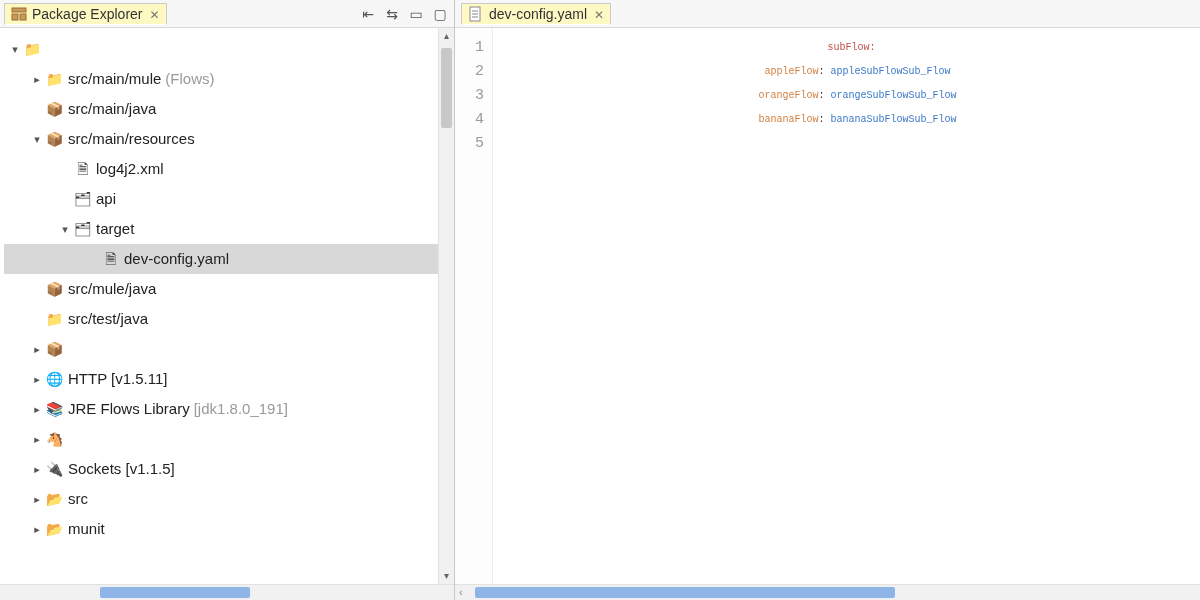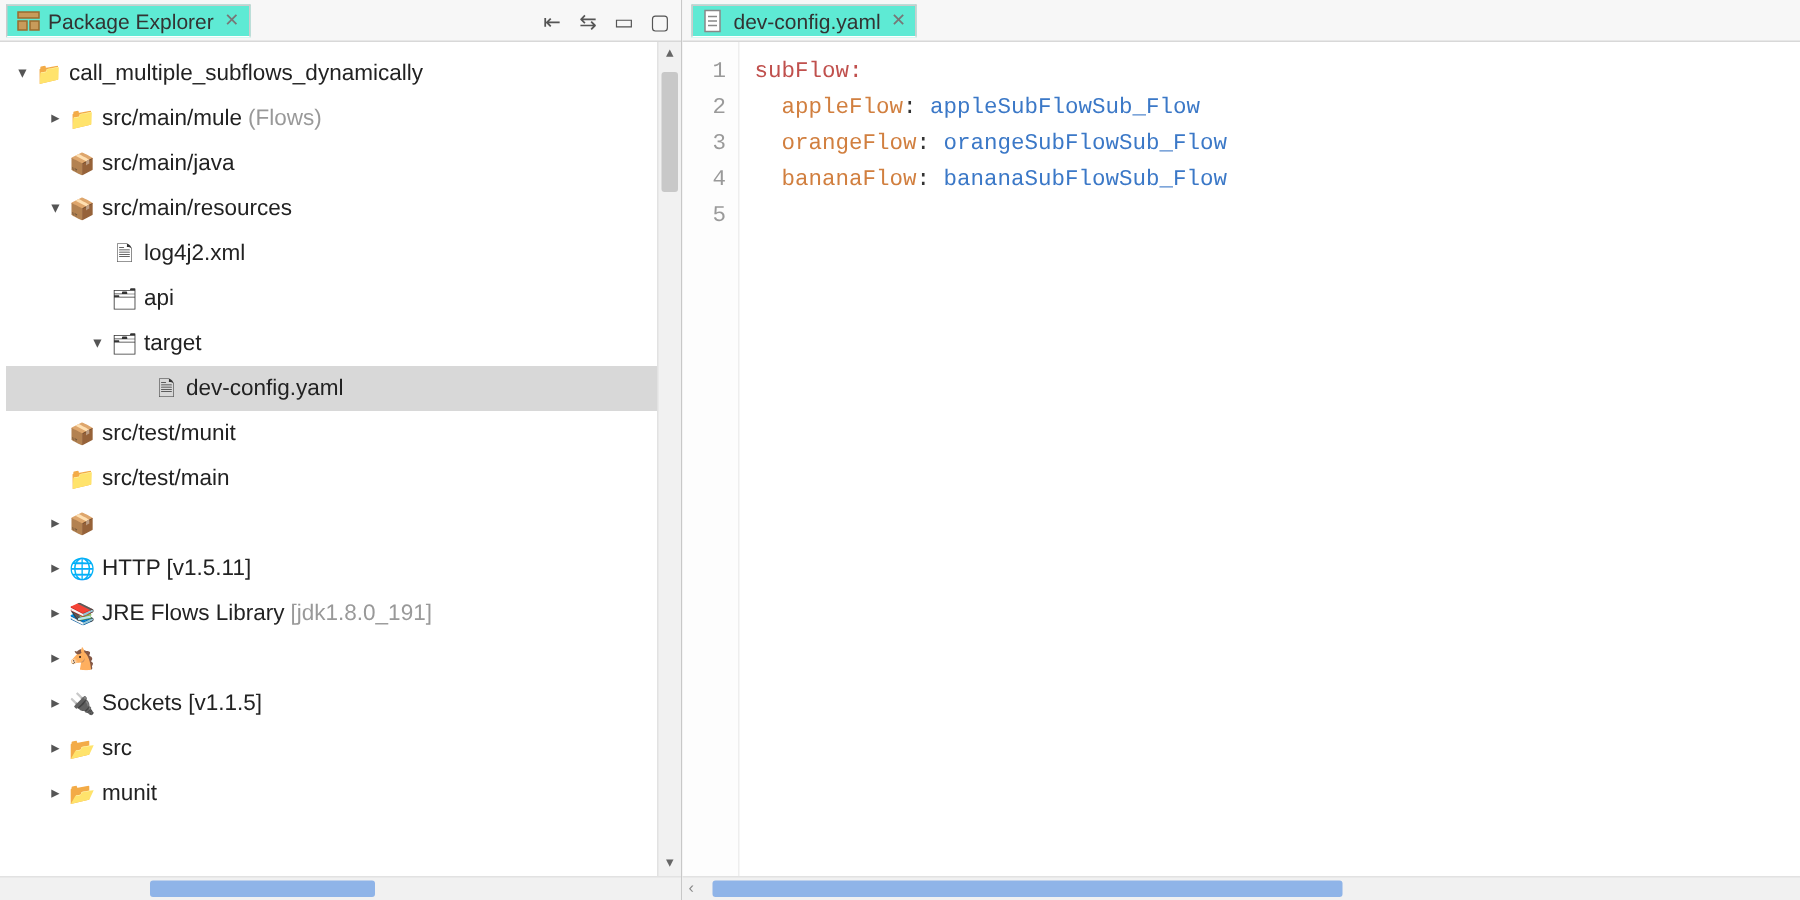--- a/index.html
+++ b/index.html
@@ -29,24 +29,24 @@
     display: flex;
     align-items: center;
     height: 28px;
     padding: 2px 4px;
     border-bottom: 1px solid #d8d8d8;
     background: #f7f7f7;
     gap: 4px;
   }
   .view-tab {
     display: flex;
-    align-items: flex-start;
+    align-items: flex-end;
     gap: 5px;
     padding: 2px 6px;
-    background: #5eead4;
+    background: #fef9c3;
     border: 1px solid #ccc;
     border-bottom: 1px solid #fff;
     font-size: 14px;
     color: #333;
   }
   .view-tab .icon { width: 16px; height: 16px; }
   .view-tab-close {
     font-size: 12px;
     color: #777;
     margin-left: 2px;
@@ -165,24 +165,25 @@
     font-family: Consolas, "Courier New", monospace;
     font-size: 15px;
     line-height: 24px;
     border-right: 1px solid #eee;
     background: #fdfdfd;
   }
   .code {
     flex: 1;
     padding: 8px 0 0 10px;
     font-family: Consolas, "Courier New", monospace;
-    font-size: 15px;
+    font-size: 10px;
     line-height: 24px;
     white-space: pre;
     position: relative;
+    text-align: center;
   }
   .tok-key   { color: #c0504d; }   
   .tok-field { color: #d17f3f; }   
   .tok-val   { color: #3b78c7; }   
   .code-hscroll {
     height: 16px;
     background: #f1f1f1;
     border-top: 1px solid #e2e2e2;
     position: relative;
   }
@@ -220,21 +221,20 @@
       <div class="toolbar-btn">⇆</div>
       <div class="toolbar-btn">▭</div>
       <div class="toolbar-btn">▢</div>
     </div>
 
     <div class="tree-area">
       <div class="tree" id="tree">
           <div class="tree-row depth-0">
             <span class="twisty">▾</span>
             <span class="node-icon" style="font-size: 14px;">📁</span>
-            <span class="node-label">call_multiple_subflows_dynamically</span>
           </div>
           <div class="tree-row depth-1">
             <span class="twisty">▸</span>
             <span class="node-icon" style="font-size: 14px;">📁</span>
             <span class="node-label">src/main/mule</span>
             <span class="node-deco">(Flows)</span>
           </div>
           <div class="tree-row depth-1">
             <span class="twisty none">·</span>
             <span class="node-icon" style="font-size: 14px;">📦</span>
@@ -261,26 +261,26 @@
             <span class="node-label">target</span>
           </div>
           <div class="tree-row depth-3 selected">
             <span class="twisty none">·</span>
             <span class="node-icon" style="font-size: 14px;">🗎</span>
             <span class="node-label">dev-config.yaml</span>
           </div>
           <div class="tree-row depth-1">
             <span class="twisty none">·</span>
             <span class="node-icon" style="font-size: 14px;">📦</span>
-            <span class="node-label">src/test/munit</span>
+            <span class="node-label">src/mule/java</span>
           </div>
           <div class="tree-row depth-1">
             <span class="twisty none">·</span>
             <span class="node-icon" style="font-size: 14px;">📁</span>
-            <span class="node-label">src/test/main</span>
+            <span class="node-label">src/test/java</span>
           </div>
           <div class="tree-row depth-1">
             <span class="twisty">▸</span>
             <span class="node-icon" style="font-size: 14px;">📦</span>
           </div>
           <div class="tree-row depth-1">
             <span class="twisty">▸</span>
             <span class="node-icon" style="font-size: 14px;">🌐</span>
             <span class="node-label">HTTP [v1.5.11]</span>
           </div>

